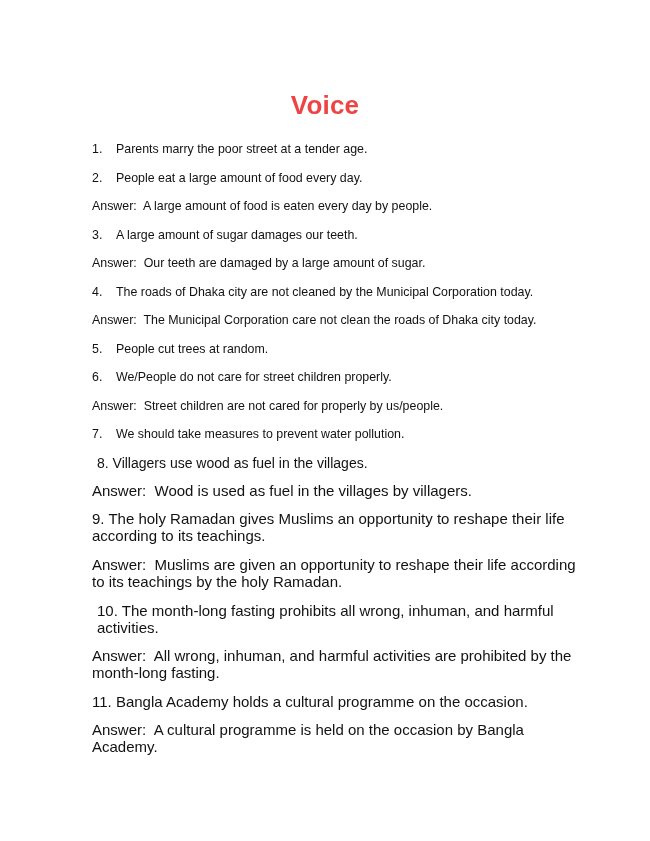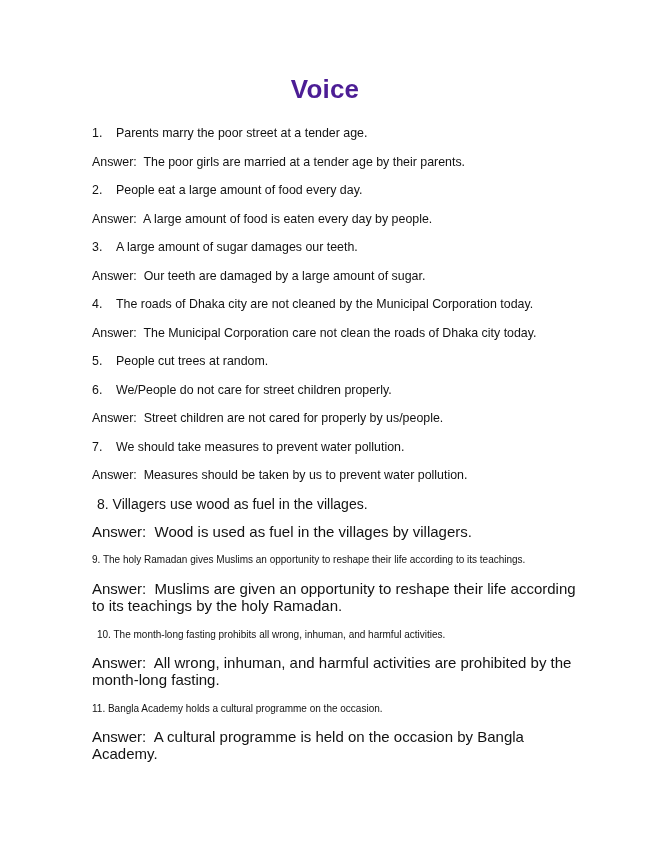--- a/index.html
+++ b/index.html
@@ -16,27 +16,27 @@
   }
   .page {
     position: relative;
     width: 650px;
     height: 841px;
     background: #ffffff;
     box-sizing: border-box;
     padding: 0;
   }
   .doc-title {
-    margin: 0;
+    margin: 16px;
     padding-top: 74px;
     text-align: center;
     font-size: 26px;
     font-weight: 700;
     letter-spacing: 0.2px;
-    color: #4c1d95;
+    color: #ef4444;
   }
   .content {
     margin-top: 20px;
     padding-left: 92px;
     padding-right: 68px;
   }
   .line {
     margin: 0;
     color: #121212;
     text-rendering: optimizeLegibility;
@@ -70,21 +70,21 @@
     margin-bottom: 11px;
     padding-left: 5px;
   }
   
   .a-small {
     font-size: 15px;
     line-height: 17px;
     margin-bottom: 11.5px;
   }
   .q-small {
-    font-size: 10px;
+    font-size: 15px;
     line-height: 17px;
     margin-bottom: 11.5px;
   }
   .q-small.indent {
     padding-left: 5px;
   }
   .a-small.wrap {
     margin-bottom: 12px;
   }
   .ans-label {
@@ -96,24 +96,20 @@
 
 <div class="page">
 
   <h1 class="doc-title">Voice</h1>
 
   <div class="content">
 
     <p class="line q-large">
       <span class="num">1.</span>
       <span class="qtext">Parents marry the poor street at a tender age.</span>
-    </p>
-    <p class="line a-large">
-      <span class="ans-label">Answer: </span>
-      <span>The poor girls are married at a tender age by their parents.</span>
     </p>
 
     <p class="line q-large">
       <span class="num">2.</span>
       <span class="qtext">People eat a large amount of food every day.</span>
     </p>
     <p class="line a-large">
       <span class="ans-label">Answer: </span>
       <span>A large amount of food is eaten every day by people.</span>
     </p>
@@ -147,24 +143,20 @@
     </p>
     <p class="line a-large">
       <span class="ans-label">Answer: </span>
       <span>Street children are not cared for properly by us/people.</span>
     </p>
 
     <p class="line q-large">
       <span class="num">7.</span>
       <span class="qtext">We should take measures to prevent water pollution.</span>
     </p>
-    <p class="line a-large">
-      <span class="ans-label">Answer: </span>
-      <span>Measures should be taken by us to prevent water pollution.</span>
-    </p>
 
     <p class="line q-mid">8. Villagers use wood as fuel in the villages.</p>
     <p class="line a-small">
       <span class="ans-label">Answer: </span>
       <span>Wood is used as fuel in the villages by villagers.</span>
     </p>
 
     <p class="line q-small">9. The holy Ramadan gives Muslims an opportunity to reshape their life according to its teachings.</p>
     <p class="line a-small wrap">
       <span class="ans-label">Answer: </span>

